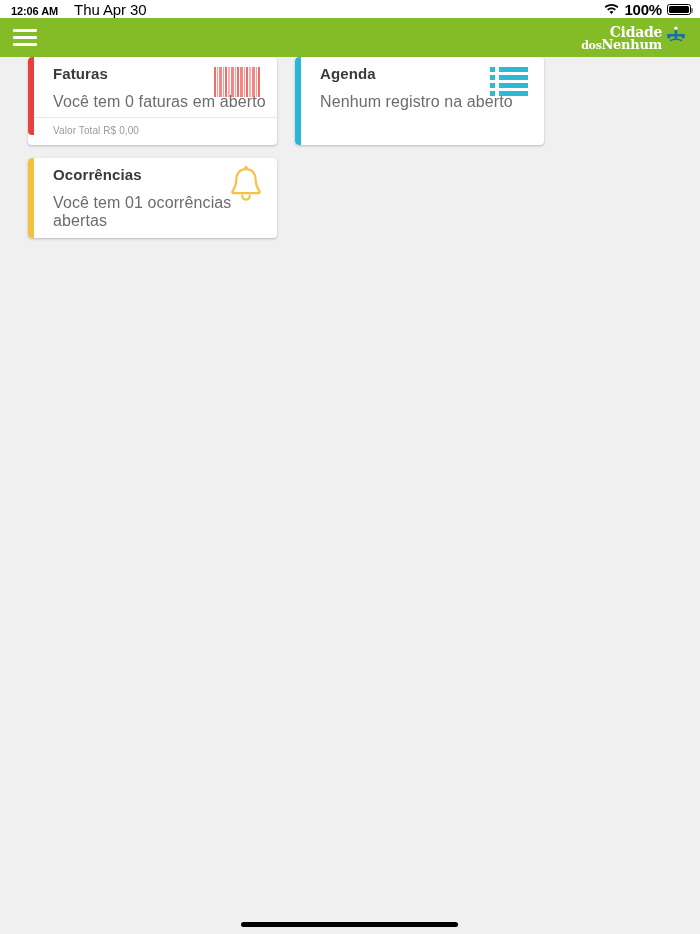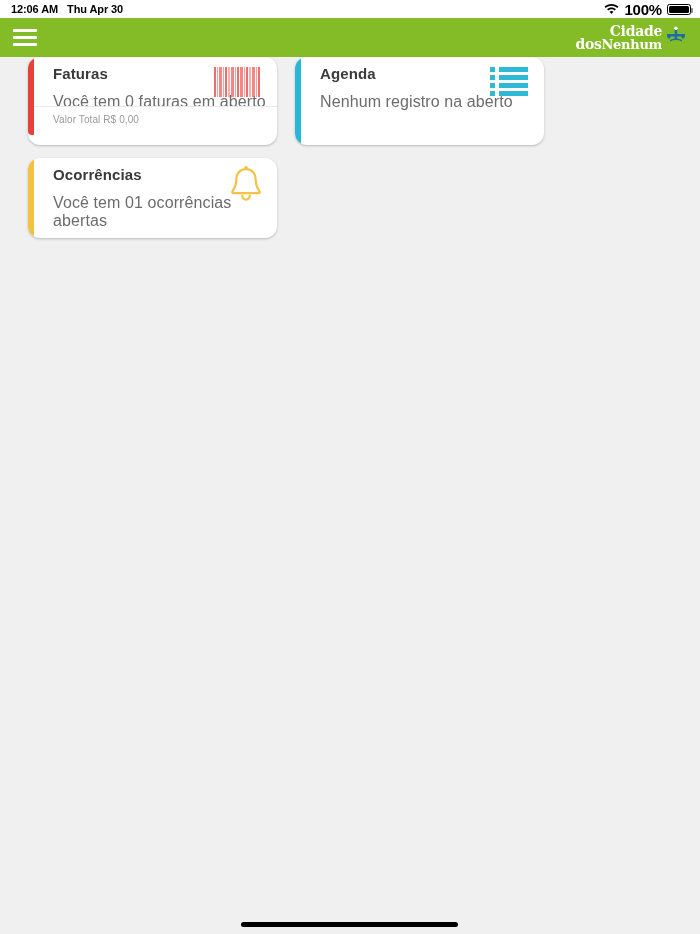--- a/index.html
+++ b/index.html
@@ -19,31 +19,31 @@
     width: 700px;
     height: 18px;
     background: #ffffff;
     display: flex;
     align-items: center;
     padding: 0 9px 0 11px;
   }
   .sb-left {
     display: flex;
     align-items: baseline;
-    gap: 9px;
+    gap: 16px;
   }
   .sb-time {
     font-size: 11px;
     font-weight: bold;
     color: #000;
     letter-spacing: -0.1px;
   }
   .sb-date {
-    font-size: 11px;
-    font-weight: bold;
+    font-size: 15px;
+    font-weight: normal;
     color: #000;
     letter-spacing: -0.1px;
   }
   .sb-right {
     margin-left: auto;
     display: flex;
     align-items: center;
     gap: 5px;
   }
   .sb-battery-pct {
@@ -121,21 +121,21 @@
     font-weight: bold;
     letter-spacing: -0.3px;
   }
   .brand-l2 {
     display: block;
     font-size: 13px;
     font-weight: bold;
     letter-spacing: -0.3px;
     margin-top: -1px;
   }
-  .brand-l2 .sm { font-size: 14px; }
+  .brand-l2 .sm { font-size: 11px; }
   .brand-mark { display: block; }
 
   
   .content {
     position: absolute;
     top: 57px; left: 0;
     width: 700px;
     bottom: 0;
     background: #f0f0f0;
   }
@@ -145,21 +145,21 @@
     width: 525px;
     display: flex;
     flex-wrap: wrap;
   }
   .card {
     position: relative;
     width: 249px;
     height: 80px;
     margin: 0 18px 13px 0;
     background: #ffffff;
-    border-radius: 12px;
+    border-radius: 4px;
     box-shadow: 0 1px 3px rgba(0,0,0,0.14), 0 1px 2px rgba(0,0,0,0.10);
     overflow: hidden;
   }
   .card.tall { height: 88px; }
   .card:nth-child(2n) { margin-right: 0; padding-left: 10px; }
 
   .accent {
     position: absolute;
     left: 0; top: 0;
     width: 6px;
@@ -179,21 +179,21 @@
   .card-sub {
     position: absolute;
     left: 25px; top: 36px;
     font-size: 16px;
     color: #6c6c6c;
     letter-spacing: 0.1px;
   }
   .card-foot {
     position: absolute;
     left: 6px; right: 0; bottom: 0;
-    height: 39px;
+    height: 28px;
     border-top: 1px solid #e9e9e9;
   }
   .card-foot span {
     position: absolute;
     left: 19px; top: 7px;
     font-size: 10px;
     color: #9a9a9a;
     letter-spacing: 0.1px;
   }
 

